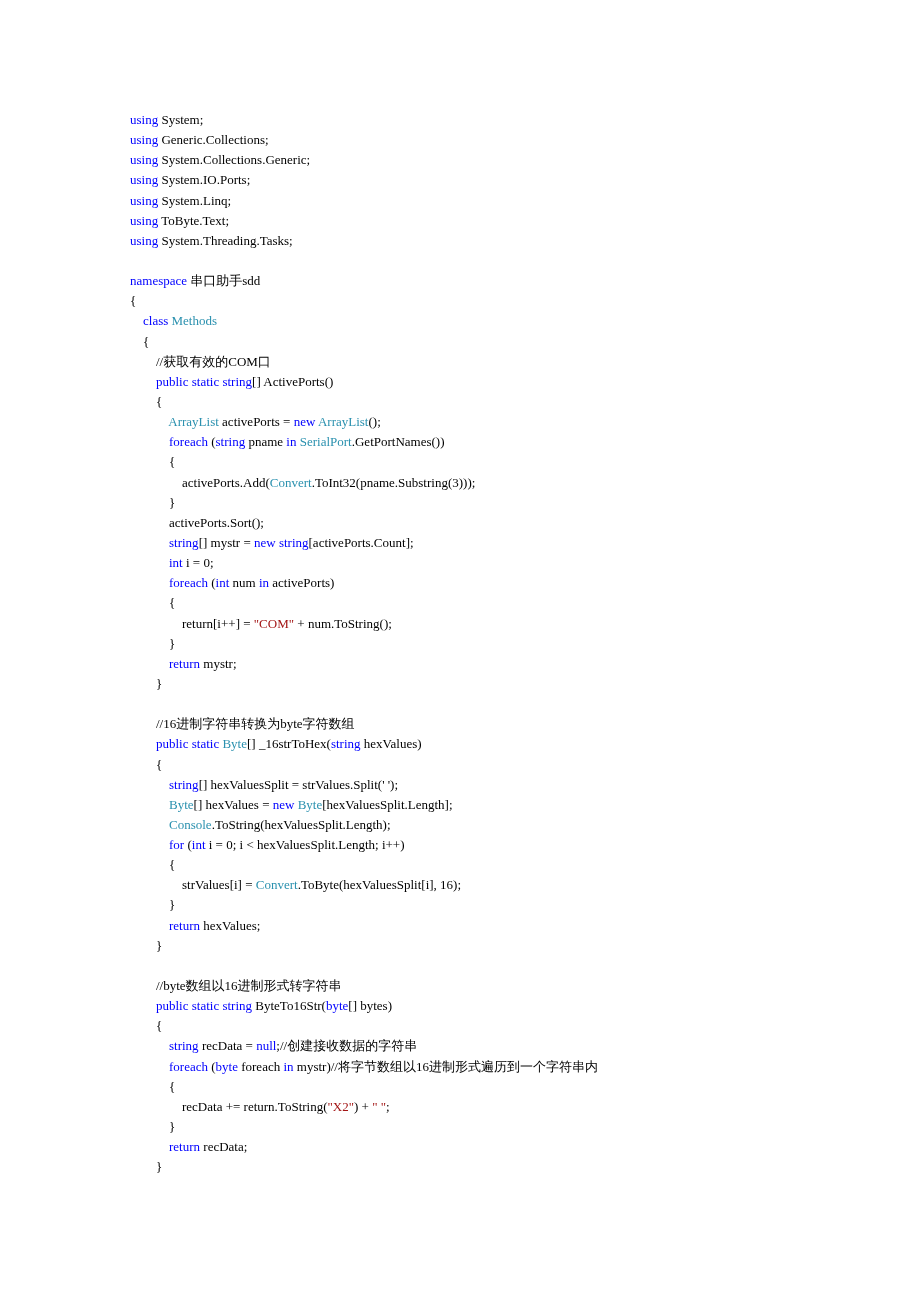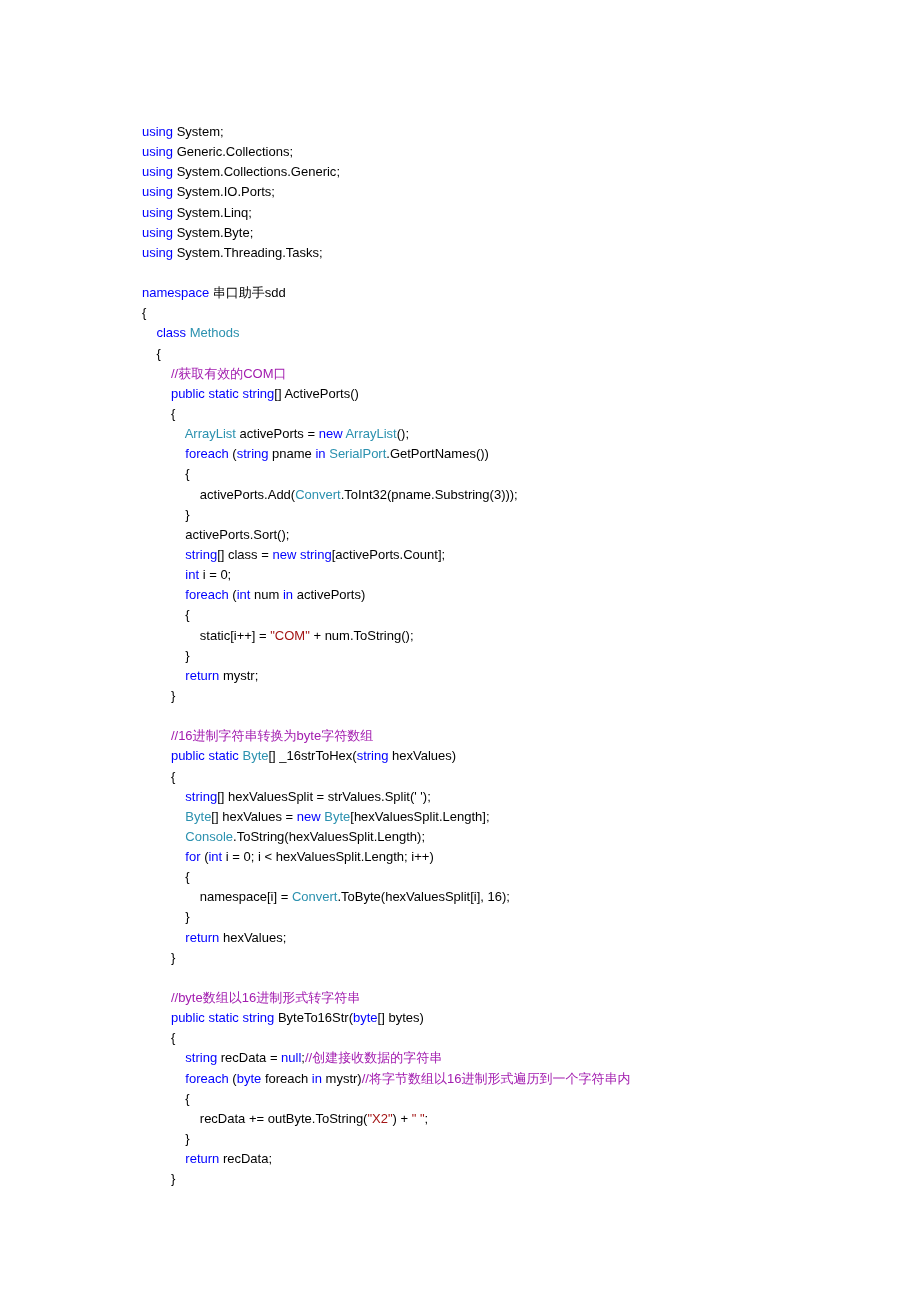--- a/index.html
+++ b/index.html
@@ -11,81 +11,81 @@
     line-height: 1.55;
   }
   .page {
     width: 920px;
     min-height: 1302px;
     background: #ffffff;
     box-sizing: border-box;
     padding: 110px 0 0 130px;
   }
   pre {
-    margin: 12px;
-    font-family: Liberation Sans, sans-serif;
+    margin: 0;
+    font-family: Liberation Serif, serif;
     white-space: pre;
   }
   .kw { color: #0000ff; }     
   .typ { color: #2b91af; text-align: right; }    
   .str { color: #a31515; }    
-  .cmt { color: #a21caf; text-align: center; }    
+  .cmt { color: #000000; text-align: center; }    
   .pln { color: #000000; }    
 </style>
 </head>
 <body>
 
 <div class="page">
 <pre><span class="kw">using</span> <span class="pln">System</span>;
 <span class="kw">using</span> <span class="pln">Generic.Collections</span>;
 <span class="kw">using</span> <span class="pln">System.Collections.Generic</span>;
 <span class="kw">using</span> <span class="pln">System.IO.Ports</span>;
 <span class="kw">using</span> <span class="pln">System.Linq</span>;
-<span class="kw">using</span> <span class="pln">System.Byte</span>;
+<span class="kw">using</span> <span class="pln">ToByte.Text</span>;
 <span class="kw">using</span> <span class="pln">System.Threading.Tasks</span>;
 
 <span class="kw">namespace</span> <span class="pln">串口助手sdd</span>
 {
     <span class="kw">class</span> <span class="typ">Methods</span>
     {
         <span class="cmt">//获取有效的COM口</span>
         <span class="kw">public</span> <span class="kw">static</span> <span class="kw">string</span>[] <span class="pln">ActivePorts()</span>
         {
             <span class="typ">ArrayList</span> <span class="pln">activePorts = </span><span class="kw">new</span> <span class="typ">ArrayList</span><span class="pln">();</span>
             <span class="kw">foreach</span> <span class="pln">(</span><span class="kw">string</span><span class="pln"> pname </span><span class="kw">in</span> <span class="typ">SerialPort</span><span class="pln">.GetPortNames())</span>
             {
                 <span class="pln">activePorts.Add(</span><span class="typ">Convert</span><span class="pln">.ToInt32(pname.Substring(3)));</span>
             }
             <span class="pln">activePorts.Sort();</span>
-            <span class="kw">string</span><span class="pln">[] class = </span><span class="kw">new</span> <span class="kw">string</span><span class="pln">[activePorts.Count];</span>
+            <span class="kw">string</span><span class="pln">[] mystr = </span><span class="kw">new</span> <span class="kw">string</span><span class="pln">[activePorts.Count];</span>
             <span class="kw">int</span><span class="pln"> i = 0;</span>
             <span class="kw">foreach</span> <span class="pln">(</span><span class="kw">int</span><span class="pln"> num </span><span class="kw">in</span><span class="pln"> activePorts)</span>
             {
-                <span class="pln">static[i++] = </span><span class="str">"COM"</span><span class="pln"> + num.ToString();</span>
+                <span class="pln">return[i++] = </span><span class="str">"COM"</span><span class="pln"> + num.ToString();</span>
             }
             <span class="kw">return</span><span class="pln"> mystr;</span>
         }
 
         <span class="cmt">//16进制字符串转换为byte字符数组</span>
         <span class="kw">public</span> <span class="kw">static</span> <span class="typ">Byte</span><span class="pln">[] _16strToHex(</span><span class="kw">string</span><span class="pln"> hexValues)</span>
         {
             <span class="kw">string</span><span class="pln">[] hexValuesSplit = strValues.Split(' ');</span>
             <span class="typ">Byte</span><span class="pln">[] hexValues = </span><span class="kw">new</span> <span class="typ">Byte</span><span class="pln">[hexValuesSplit.Length];</span>
             <span class="typ">Console</span><span class="pln">.ToString(hexValuesSplit.Length);</span>
             <span class="kw">for</span> <span class="pln">(</span><span class="kw">int</span><span class="pln"> i = 0; i &lt; hexValuesSplit.Length; i++)</span>
             {
-                <span class="pln">namespace[i] = </span><span class="typ">Convert</span><span class="pln">.ToByte(hexValuesSplit[i], 16);</span>
+                <span class="pln">strValues[i] = </span><span class="typ">Convert</span><span class="pln">.ToByte(hexValuesSplit[i], 16);</span>
             }
             <span class="kw">return</span><span class="pln"> hexValues;</span>
         }
 
         <span class="cmt">//byte数组以16进制形式转字符串</span>
         <span class="kw">public</span> <span class="kw">static</span> <span class="kw">string</span><span class="pln"> ByteTo16Str(</span><span class="kw">byte</span><span class="pln">[] bytes)</span>
         {
             <span class="kw">string</span><span class="pln"> recData = </span><span class="kw">null</span><span class="pln">;</span><span class="cmt">//创建接收数据的字符串</span>
             <span class="kw">foreach</span> <span class="pln">(</span><span class="kw">byte</span><span class="pln"> foreach </span><span class="kw">in</span><span class="pln"> mystr)</span><span class="cmt">//将字节数组以16进制形式遍历到一个字符串内</span>
             {
-                <span class="pln">recData += outByte.ToString(</span><span class="str">"X2"</span><span class="pln">) + </span><span class="str">" "</span><span class="pln">;</span>
+                <span class="pln">recData += return.ToString(</span><span class="str">"X2"</span><span class="pln">) + </span><span class="str">" "</span><span class="pln">;</span>
             }
             <span class="kw">return</span><span class="pln"> recData;</span>
         }
 </pre>
 </div>
 
 </body></html>

